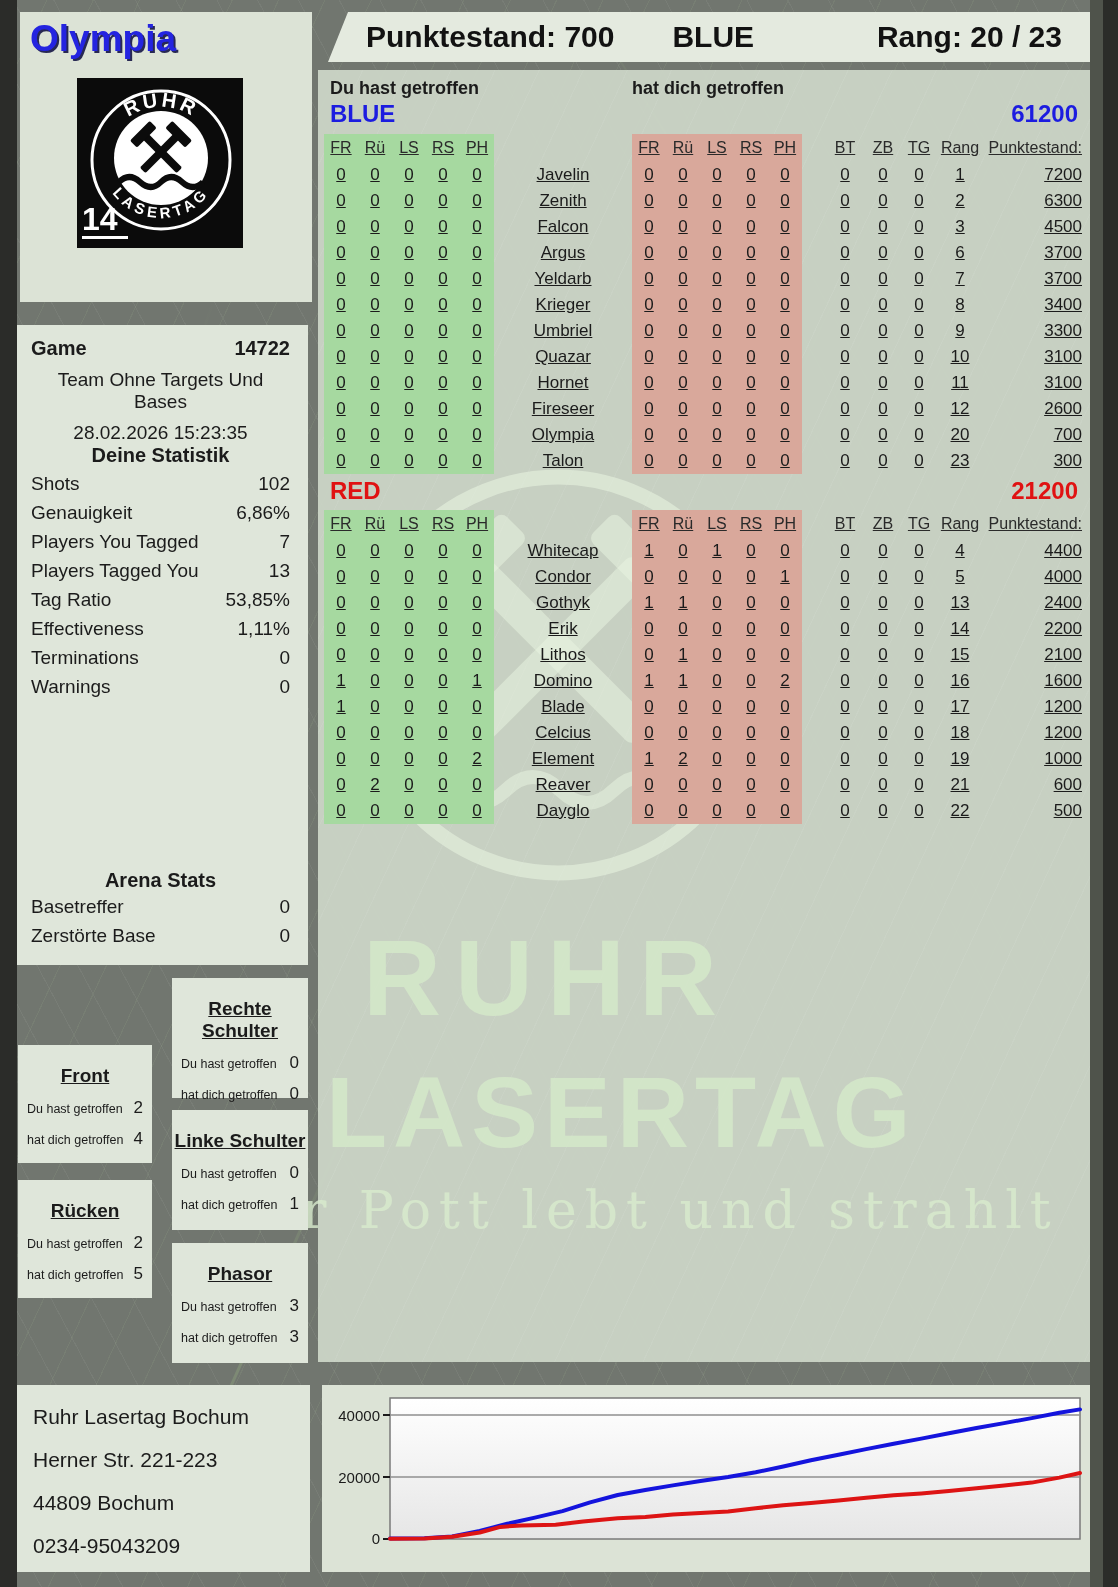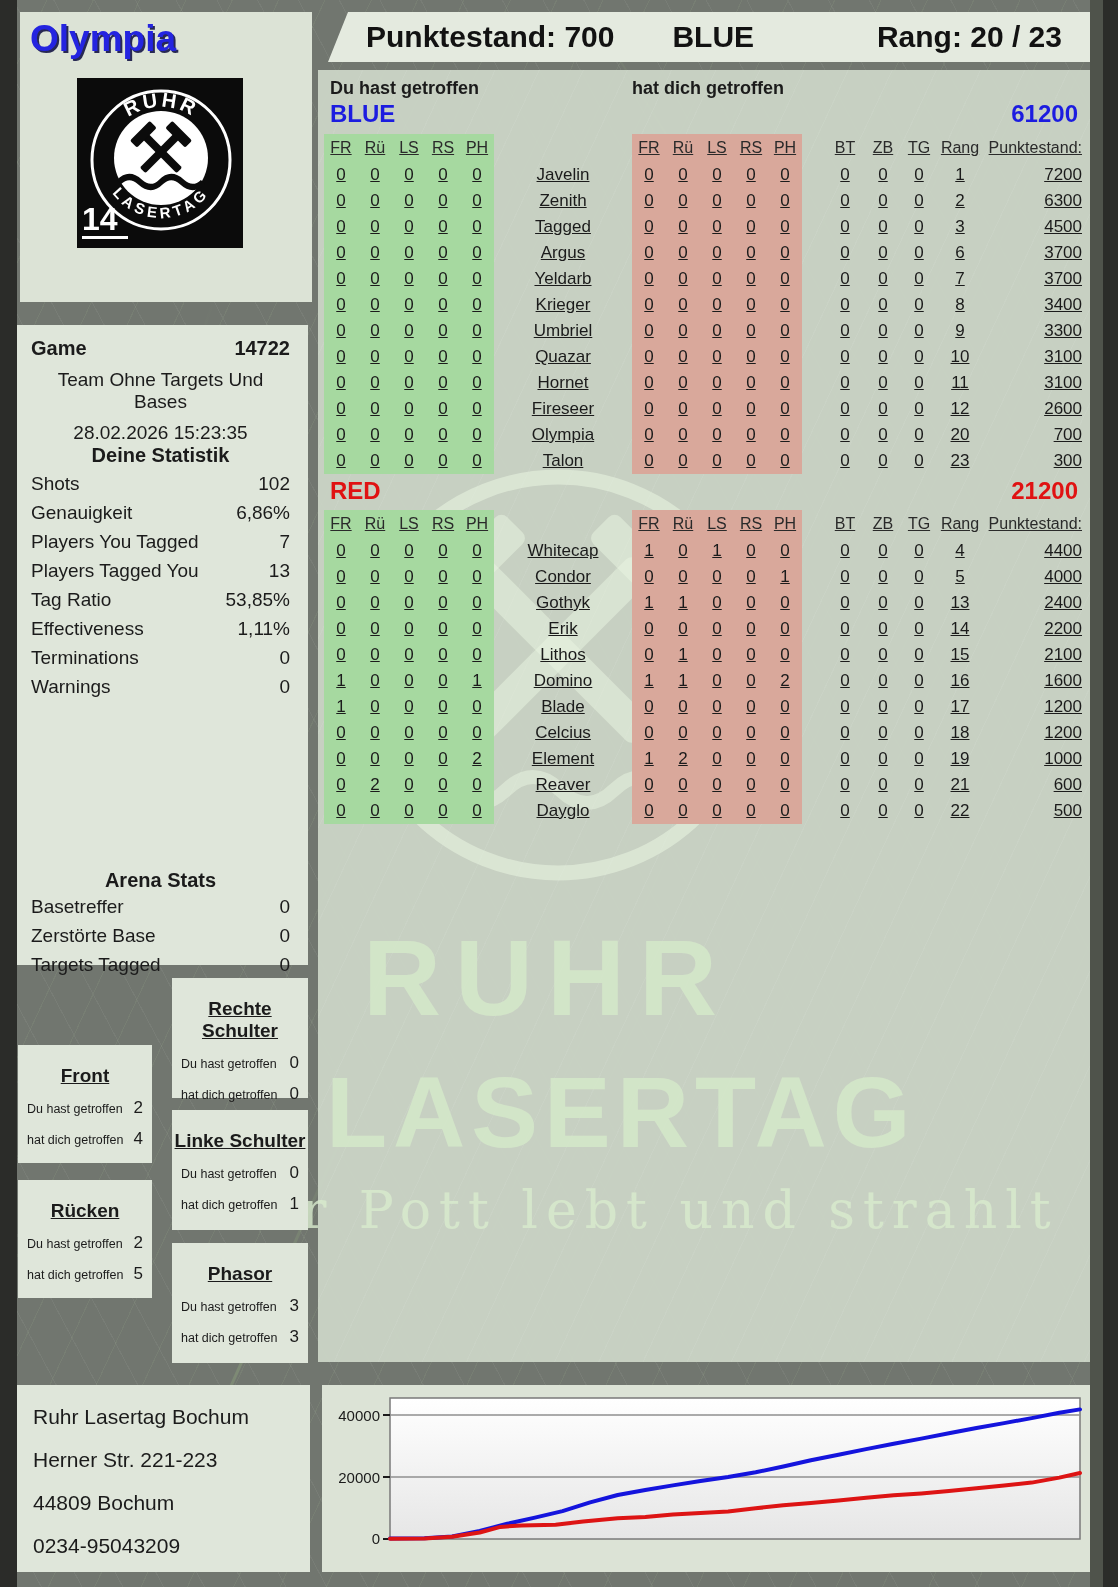--- a/index.html
+++ b/index.html
@@ -215,21 +215,21 @@
           <span class="num">0</span>
           <span class="num">2</span>
           <span class="pk">6300</span>
         </div>
         <div class="trow">
           <span class="g">0</span>
           <span class="g">0</span>
           <span class="g">0</span>
           <span class="g">0</span>
           <span class="g">0</span>
-          <span class="nm">Tagged</span>
+          <span class="nm">Falcon</span>
           <span class="r">0</span>
           <span class="r">0</span>
           <span class="r">0</span>
           <span class="r">0</span>
           <span class="r">0</span>
           <span class="sp"></span>
           <span class="num">0</span>
           <span class="num">0</span>
           <span class="num">0</span>
           <span class="num">3</span>
@@ -688,24 +688,20 @@
           </div>
         </div>
       <div class="sec-title" id="arena-title">Arena Stats</div>
       <div id="arena-list">
           <div class="statrow">
             <span class="sl">Basetreffer</span>
             <span class="sv">0</span>
           </div>
           <div class="statrow">
             <span class="sl">Zerstörte Base</span>
-            <span class="sv">0</span>
-          </div>
-          <div class="statrow">
-            <span class="sl">Targets Tagged</span>
             <span class="sv">0</span>
           </div>
         </div>
     </div>
   </section>
 
   <div class="bp" id="bp-front">
     <div class="bp-title">Front</div>
     <div class="bp-row">
         <span class="bl">Du hast getroffen</span>

